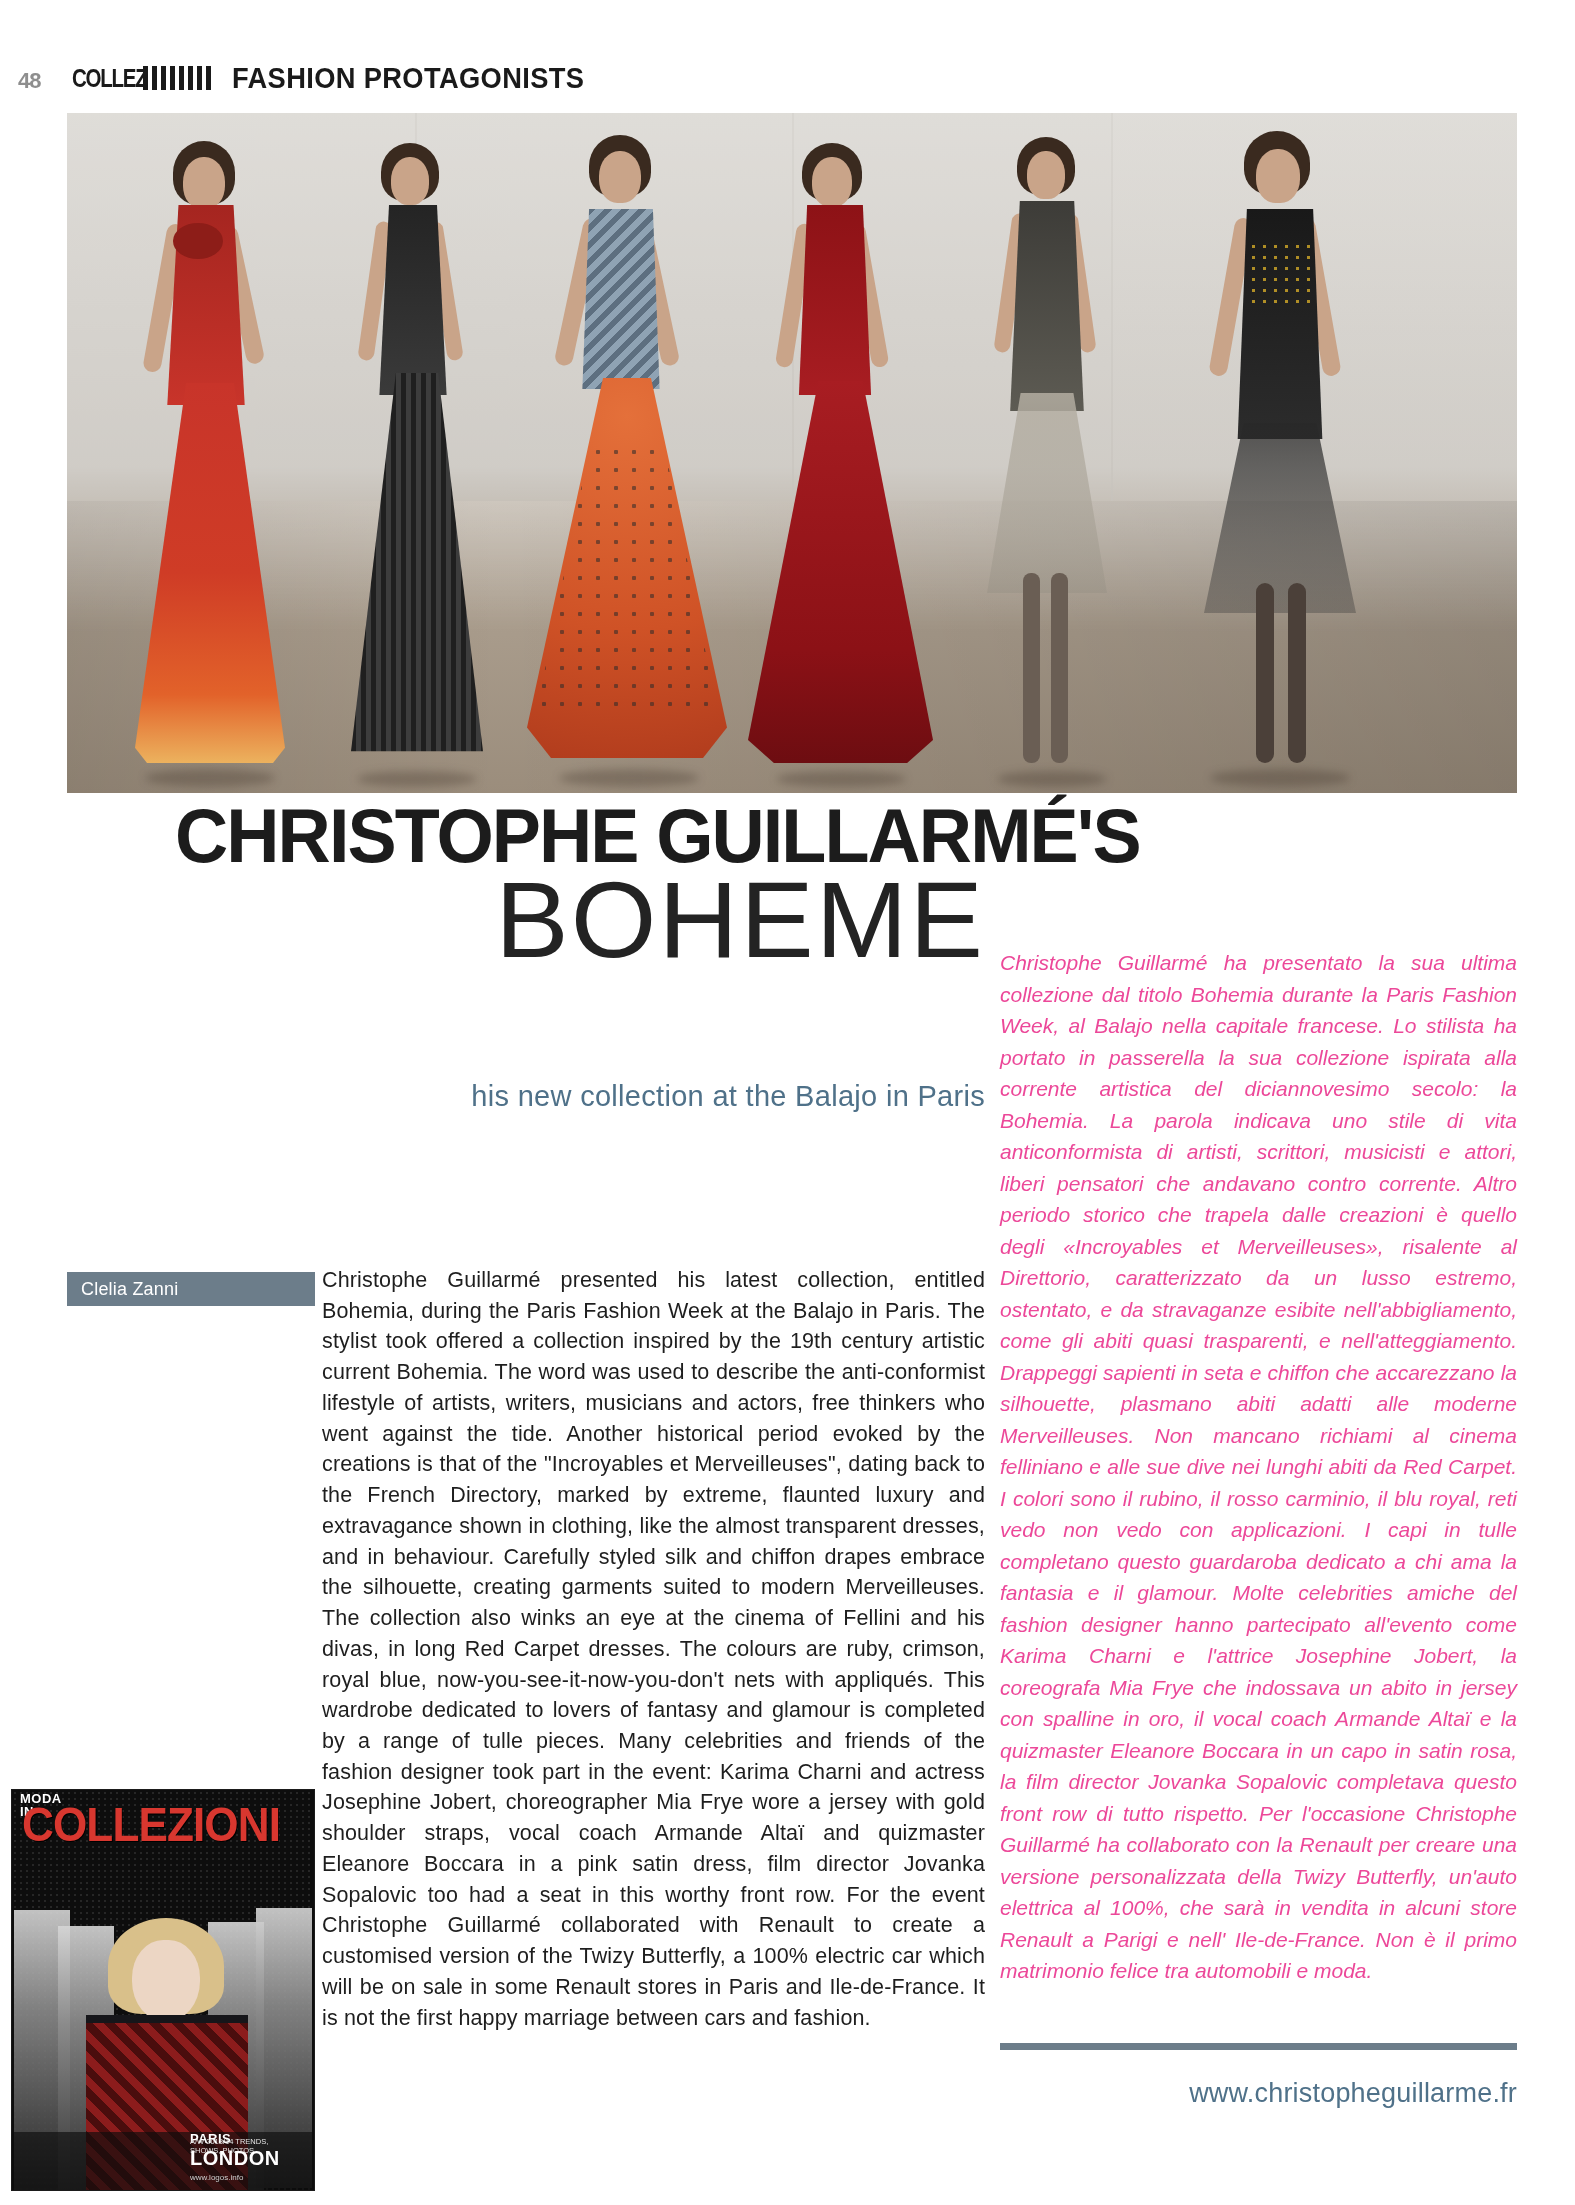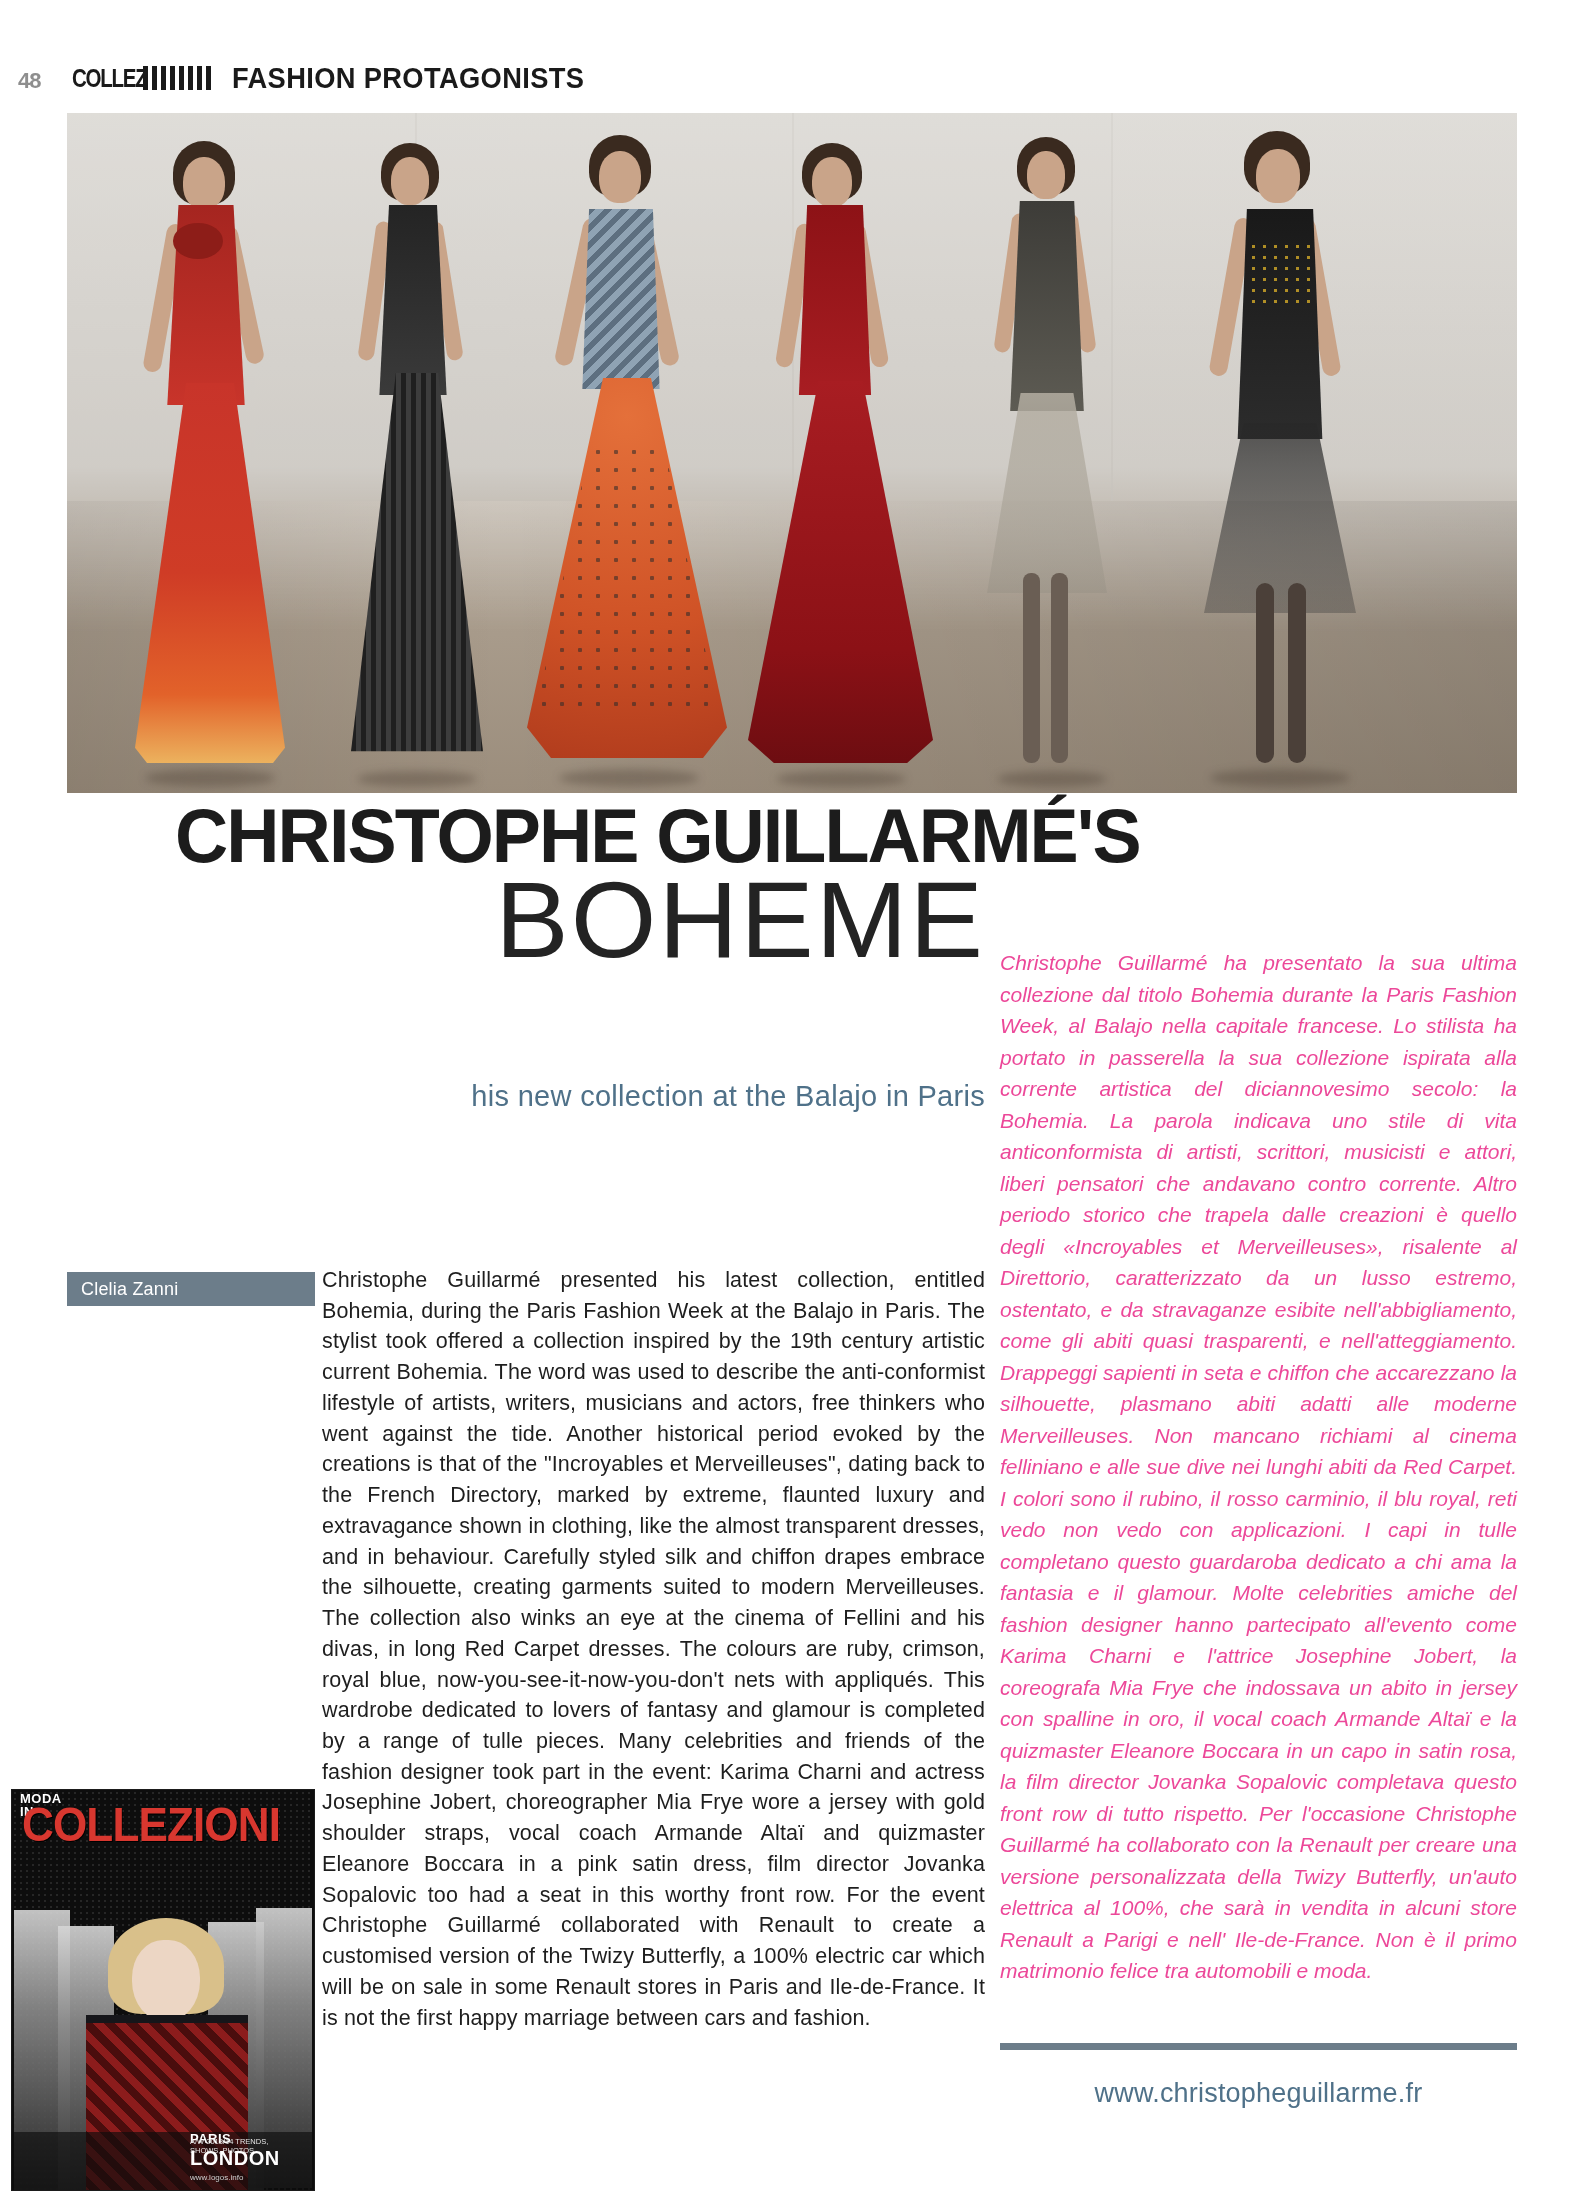--- a/index.html
+++ b/index.html
@@ -250,21 +250,21 @@
     top: 2043px;
     width: 517px;
     height: 7px;
     background: #6c7d8a;
   }
   #website {
     position: absolute;
     left: 1000px;
     top: 2078px;
     width: 517px;
-    text-align: center;
+    text-align: right;
     font-family: "Liberation Sans", sans-serif;
     font-size: 27px;
     color: #4f7189;
     letter-spacing: 0.2px;
   }
 
   
   #cover {
     position: absolute;
     left: 12px;

